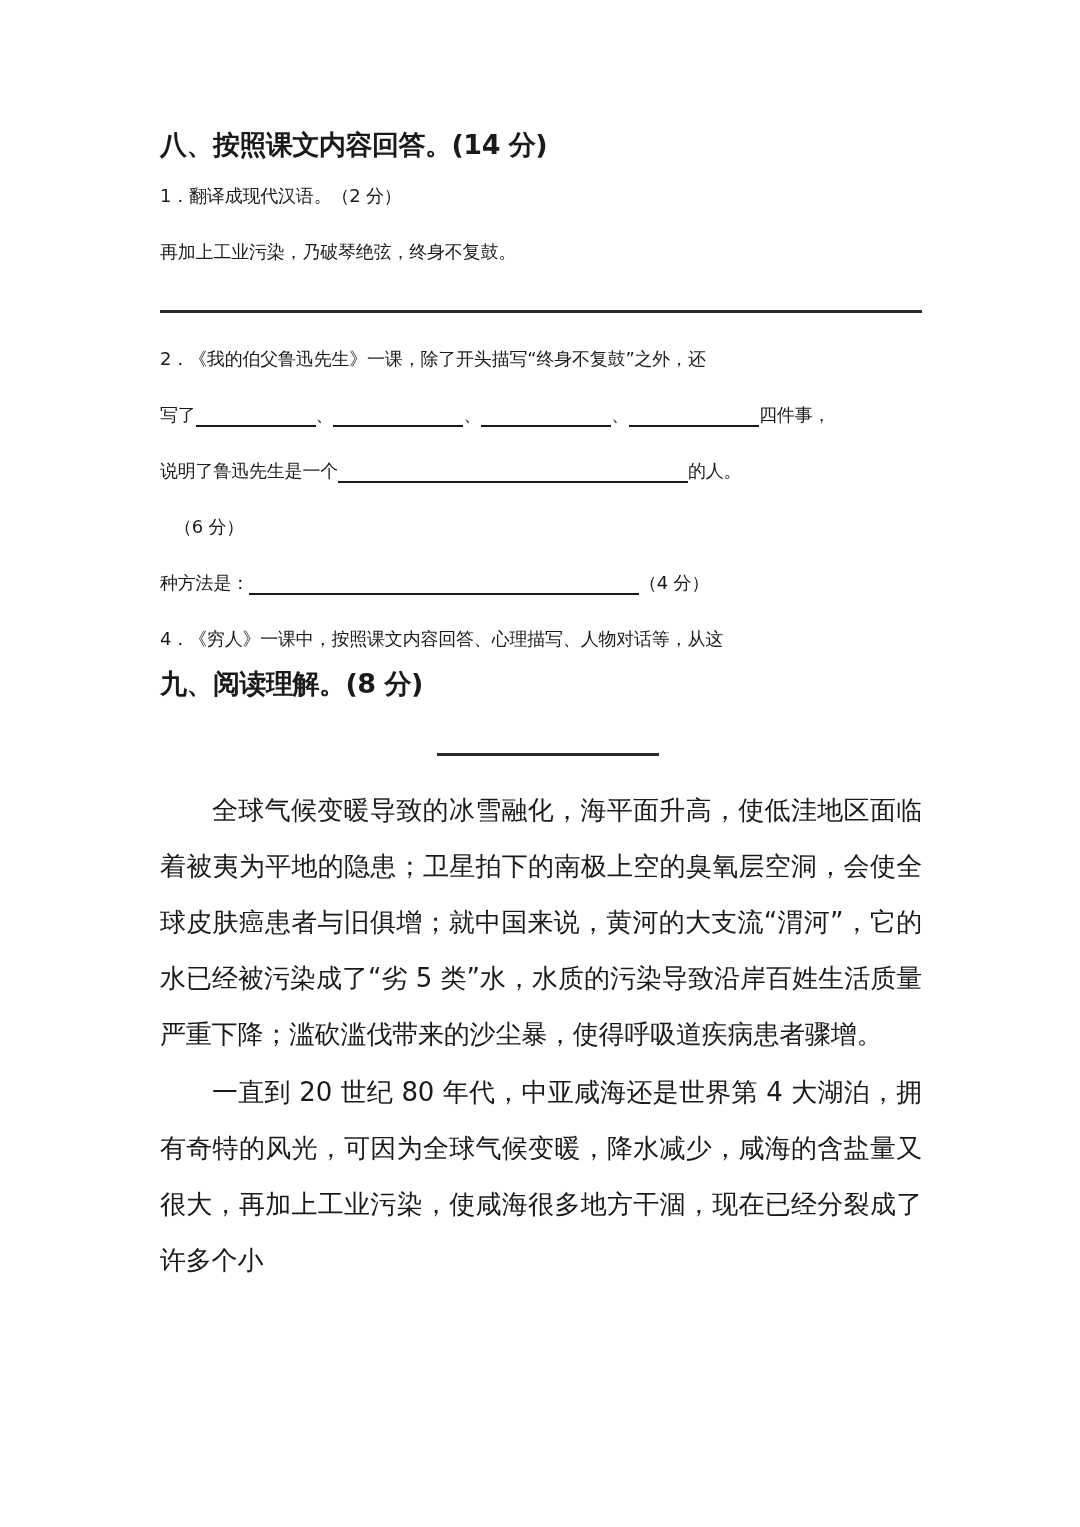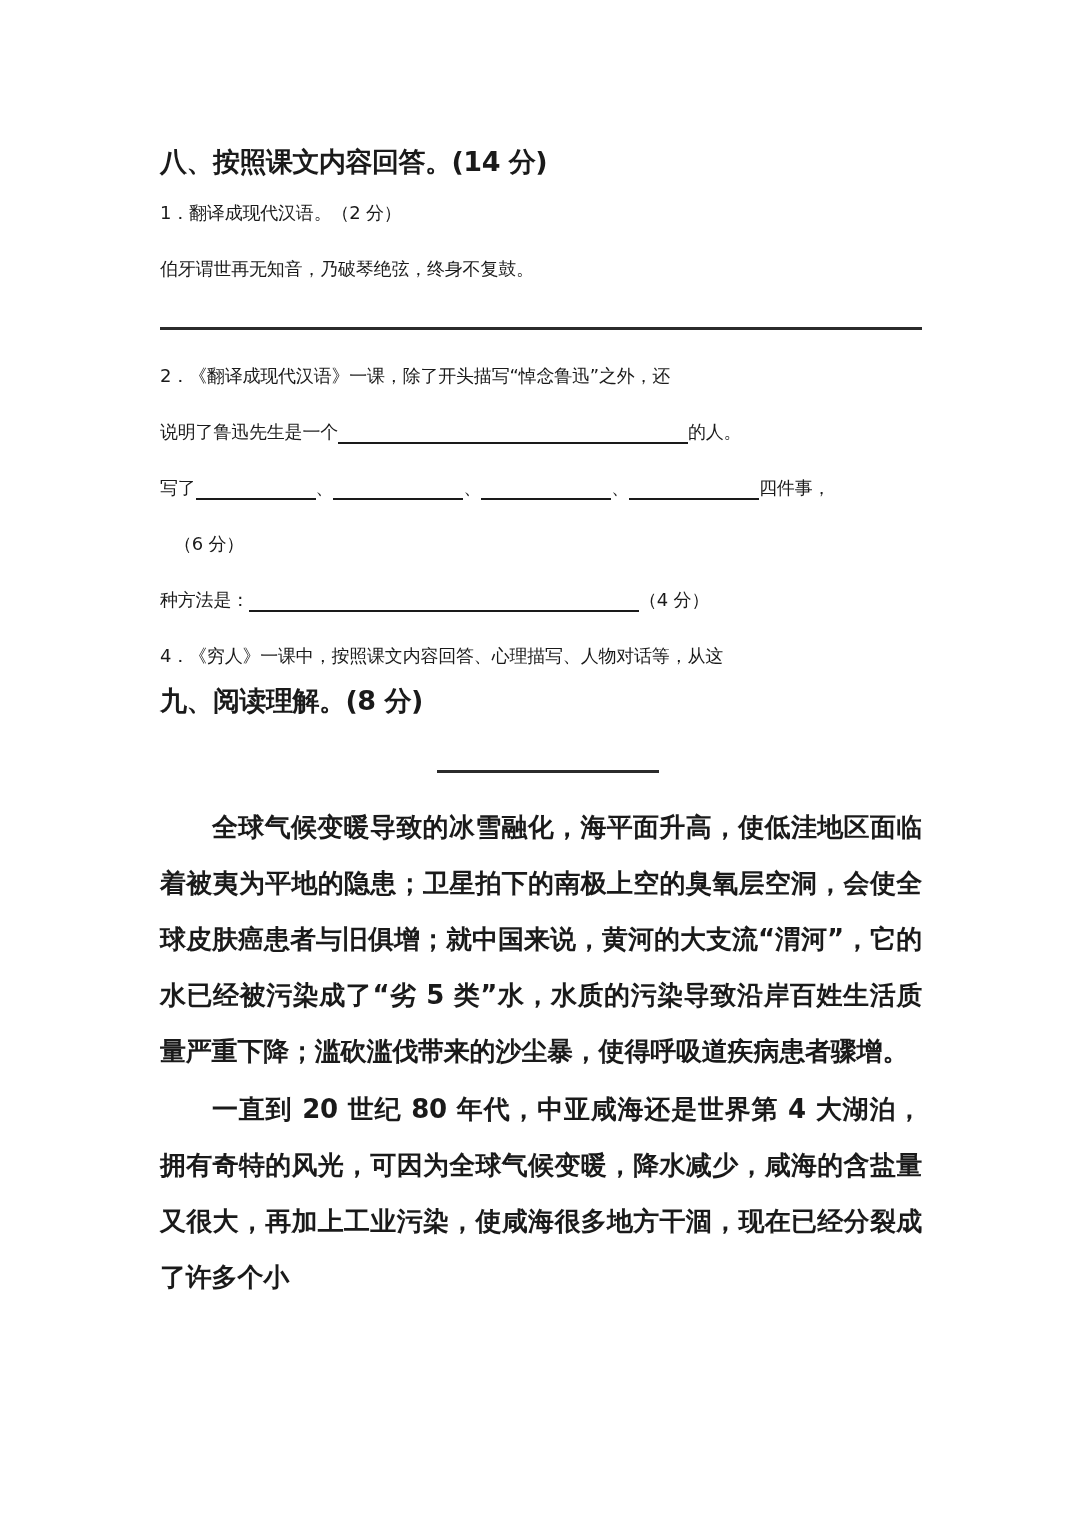--- a/index.html
+++ b/index.html
@@ -21,21 +21,21 @@
     position: absolute;
     left: 0; top: 0;
     width: 1080px;
     height: 1527px;
     background: #fff;
   }
 
   .content {
     position: absolute;
     left: 160px;
-    top: 145px;
+    top: 128px;
     width: 762px;
   }
 
   
   .section-heading {
     font-size: 27px;
     font-weight: bold;
     letter-spacing: -0.5px;
     line-height: 1.25;
     margin: 0 0 6px 0;
@@ -94,44 +94,43 @@
   
   .passage-para {
     font-size: 26px;
     line-height: 56px;
     letter-spacing: -0.2px;
     text-align: justify;
     text-justify: inter-ideograph;
     text-indent: 2em;
     margin: 0 0 2px 0;
     width: 762px;
-    font-weight: bold;
   }
   .passage-para:last-child { margin-bottom: 0; }
 </style>
 </head>
 <body>
 
 <div class="page">
   <div class="content">
 
     <h2 class="section-heading">八、按照课文内容回答。(14 分)</h2>
 
     <div class="q-block">
       <p class="q-line"><span>1．</span><span>翻译成现代汉语。（2 分）</span></p>
-      <p class="q-line">伯牙谓世再无知音，乃破琴绝弦，终身不复鼓。</p>
+      <p class="q-line">再加上工业污染，乃破琴绝弦，终身不复鼓。</p>
       <div class="answer-rule"></div>
     </div>
 
     <div class="q-block">
-      <p class="q-line"><span>2．</span><span>《翻译成现代汉语》一课，除了开头描写“悼念鲁迅”之外，还</span></p>
+      <p class="q-line"><span>2．</span><span>《我的伯父鲁迅先生》一课，除了开头描写“终身不复鼓”之外，还</span></p>
+
+      <p class="q-line"><span>写了</span><span class="blank b-w120"></span><span>、</span><span class="blank b-w130"></span><span>、</span><span class="blank b-w130"></span><span>、</span><span class="blank b-w130"></span><span>四件事，</span></p>
 
       <p class="q-line"><span>说明了鲁迅先生是一个</span><span class="blank b-w350"></span><span>的人。</span></p>
-
-      <p class="q-line"><span>写了</span><span class="blank b-w120"></span><span>、</span><span class="blank b-w130"></span><span>、</span><span class="blank b-w130"></span><span>、</span><span class="blank b-w130"></span><span>四件事，</span></p>
 
       <p class="q-line indent1">（6 分）</p>
     </div>
 
     <div class="q-block">
 
       <p class="q-line"><span>种方法是：</span><span class="blank b-w390"></span><span>（4 分）</span></p>
     </div>
 
     <div class="q-block">

